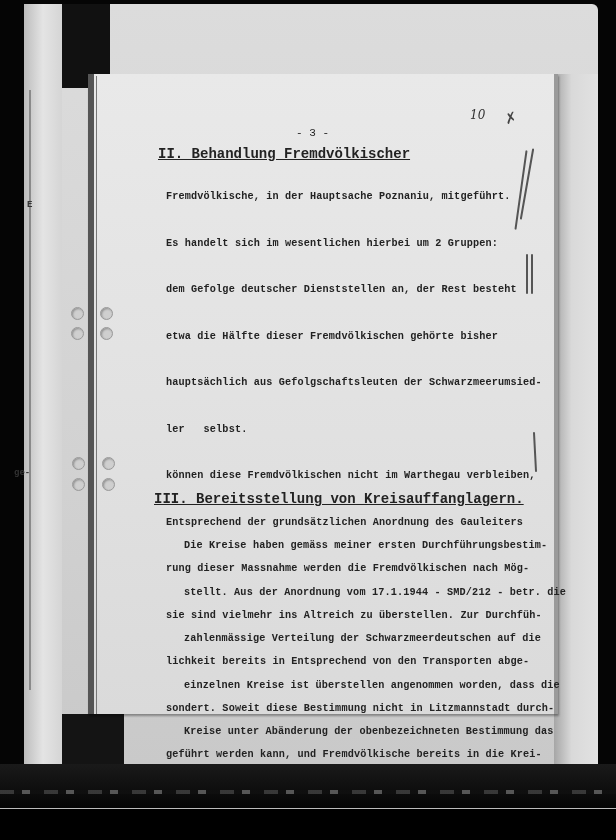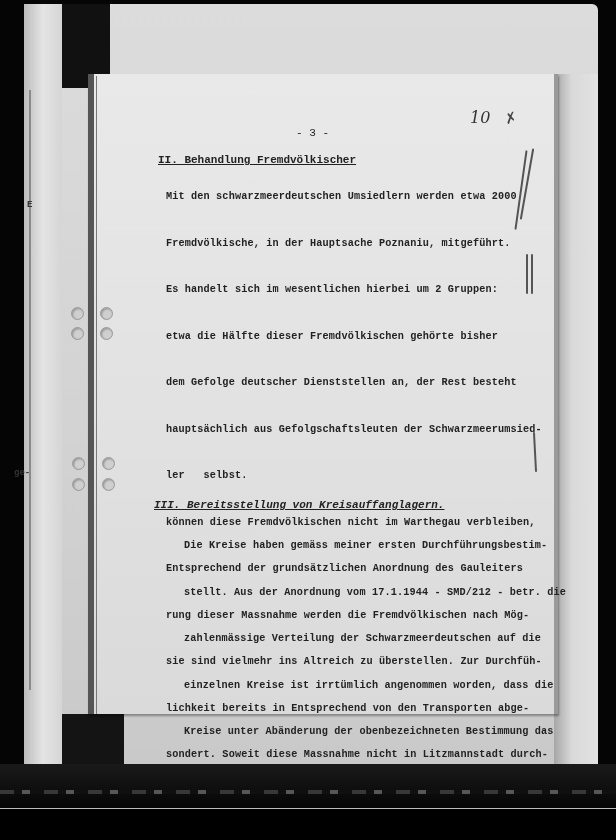--- a/index.html
+++ b/index.html
@@ -47,30 +47,30 @@
     }
     .hole {
       position:absolute; width:11px; height:11px; border-radius:50%;
       background:#cfcfcf; border:1px solid #999; box-shadow:inset 1px 1px 2px rgba(0,0,0,0.3);
     }
     .page-number {
       position:absolute; left:296px; top:127px; font-size:11px; color:#222;
     }
     .folio {
       position:absolute; left:470px; top:108px; font-family:"DejaVu Serif", serif;
-      font-style:italic; font-size:16px; color:#333;
+      font-style:italic; font-size:12px; color:#333;
     }
     .folio-mark {
       position:absolute; left:505px; top:106px; font-size:18px; color:#444; transform:rotate(-15deg);
     }
     .typed {
       position:absolute; left:156px; width:400px; font-size:10.2px; line-height:15.5px;
       color:#222; letter-spacing:0.15px; white-space:pre; font-weight:bold;
     }
-    .heading { position:absolute; font-size:11px; color:#222; font-weight:bold; text-decoration:underline; white-space:pre;margin-top:8px; }
+    .heading { position:absolute; font-size:14px; color:#222; font-weight:bold; text-decoration:underline; white-space:pre; }
     .pencil {
       position:absolute; width:2px; background:#555; border-radius:1px;
     }
     .footer-strip {
       position:absolute; left:0; top:764px; width:616px; height:44px;
       background:linear-gradient(180deg,#1a1a1a 0%,#050505 100%);
     }
     .footer-noise {
       position:absolute; left:0; top:790px; width:616px; height:4px;
       background:repeating-linear-gradient(90deg,#555 0 14px,#111 14px 22px,#888 22px 30px,#111 30px 44px);
@@ -115,53 +115,52 @@
   <div class="hole" style="left:102px;top:457px;"></div>
   <div class="hole" style="left:102px;top:478px;"></div>
 
   <span class="page-number">- 3 -</span>
   <span class="folio">10</span>
   <span class="folio-mark">✗</span>
 
   <span class="heading" style="left:158px;top:146px;">II. Behandlung Fremdvölkischer</span>
 
   <div class="typed" style="top:158px;left:166px;">
-    <div>Mit den schwarzmeerdeutschen Umsiedlern werden etwa 2000</div>
     <div>Fremdvölkische, in der Hauptsache Poznaniu, mitgeführt.</div>
     <div>Es handelt sich im wesentlichen hierbei um 2 Gruppen:</div>
+    <div>dem Gefolge deutscher Dienststellen an, der Rest besteht</div>
     <div>etwa die Hälfte dieser Fremdvölkischen gehörte bisher</div>
-    <div>dem Gefolge deutscher Dienststellen an, der Rest besteht</div>
     <div>hauptsächlich aus Gefolgschaftsleuten der Schwarzmeerumsied-</div>
     <div>ler   selbst.</div>
     <div>können diese Fremdvölkischen nicht im Warthegau verbleiben,</div>
     <div>Entsprechend der grundsätzlichen Anordnung des Gauleiters</div>
     <div>rung dieser Massnahme werden die Fremdvölkischen nach Mög-</div>
     <div>sie sind vielmehr ins Altreich zu überstellen. Zur Durchfüh-</div>
     <div>lichkeit bereits in Entsprechend von den Transporten abge-</div>
-    <div>sondert. Soweit diese Massnahme nicht in Litzmannstadt durch-</div>
+    <div>sondert. Soweit diese Bestimmung nicht in Litzmannstadt durch-</div>
     <div>geführt werden kann, und Fremdvölkische bereits in die Krei-</div>
     
     
     
     
     
     
     
     
     
     
   </div>
 
-  <span class="heading" style="left:154px;top:491px;font-style:italic;">III. Bereitsstellung von Kreisauffanglagern.</span>
+  <span class="heading" style="left:154px;top:491px;">III. Bereitsstellung von Kreisauffanglagern.</span>
 
   <div class="typed" style="top:507px;left:184px;">
     <div>Die Kreise haben gemäss meiner ersten Durchführungsbestim-</div>
     <div>stellt. Aus der Anordnung vom 17.1.1944 - SMD/212 - betr. die</div>
     <div>zahlenmässige Verteilung der Schwarzmeerdeutschen auf die</div>
-    <div>einzelnen Kreise ist irrtümlich angenommen worden, dass die</div>
+    <div>einzelnen Kreise ist überstellen angenommen worden, dass die</div>
     <div>Kreise unter Abänderung der obenbezeichneten Bestimmung das</div>
     
     
     
   </div>
 
   <div class="pencil" style="left:520px;top:150px;height:80px;transform:rotate(8deg);"></div>
   <div class="pencil" style="left:526px;top:148px;height:72px;transform:rotate(10deg);"></div>
   <div class="pencil" style="left:526px;top:254px;height:40px;"></div>
   <div class="pencil" style="left:531px;top:254px;height:40px;"></div>

